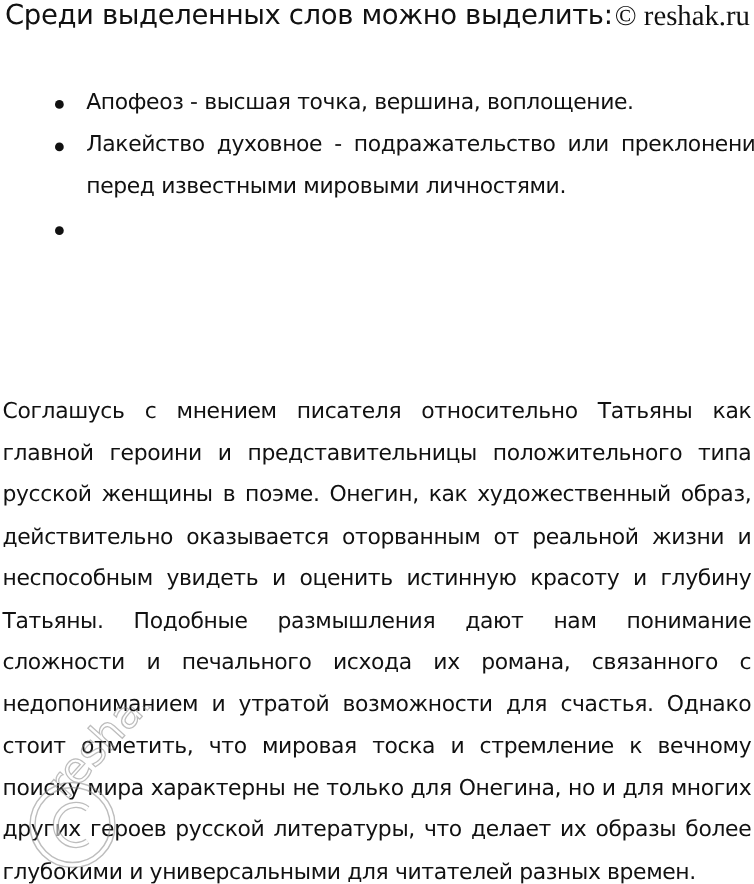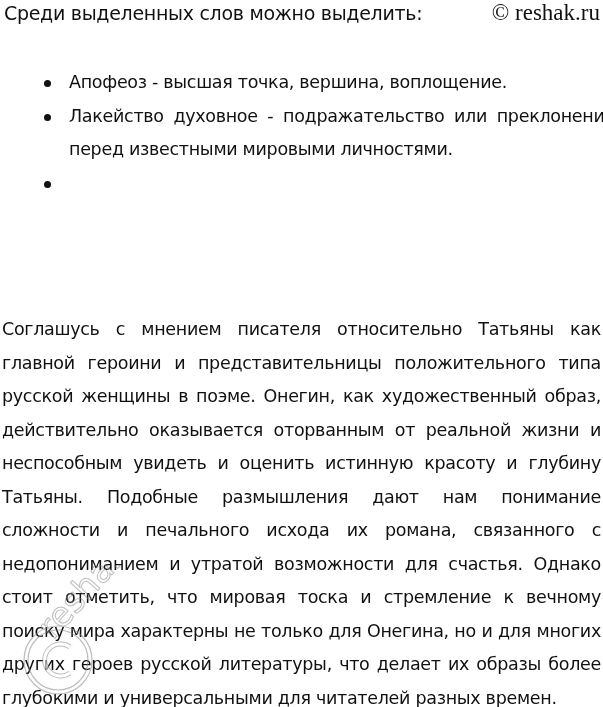--- a/index.html
+++ b/index.html
@@ -25,21 +25,21 @@
       position: absolute;
       left: 2px;
       top: 0;
       width: 600px;
       height: 28px;
     }
     .intro {
       position: absolute;
       left: 2px;
       top: 1px;
-      font-size: 19px;
+      font-size: 22px;
       line-height: 24px;
       white-space: nowrap;
       letter-spacing: -0.3px;
     }
     .copyright {
       position: absolute;
       right: 2px;
       top: 1px;
       font-family: "Liberation Serif", serif;
       font-size: 23px;

